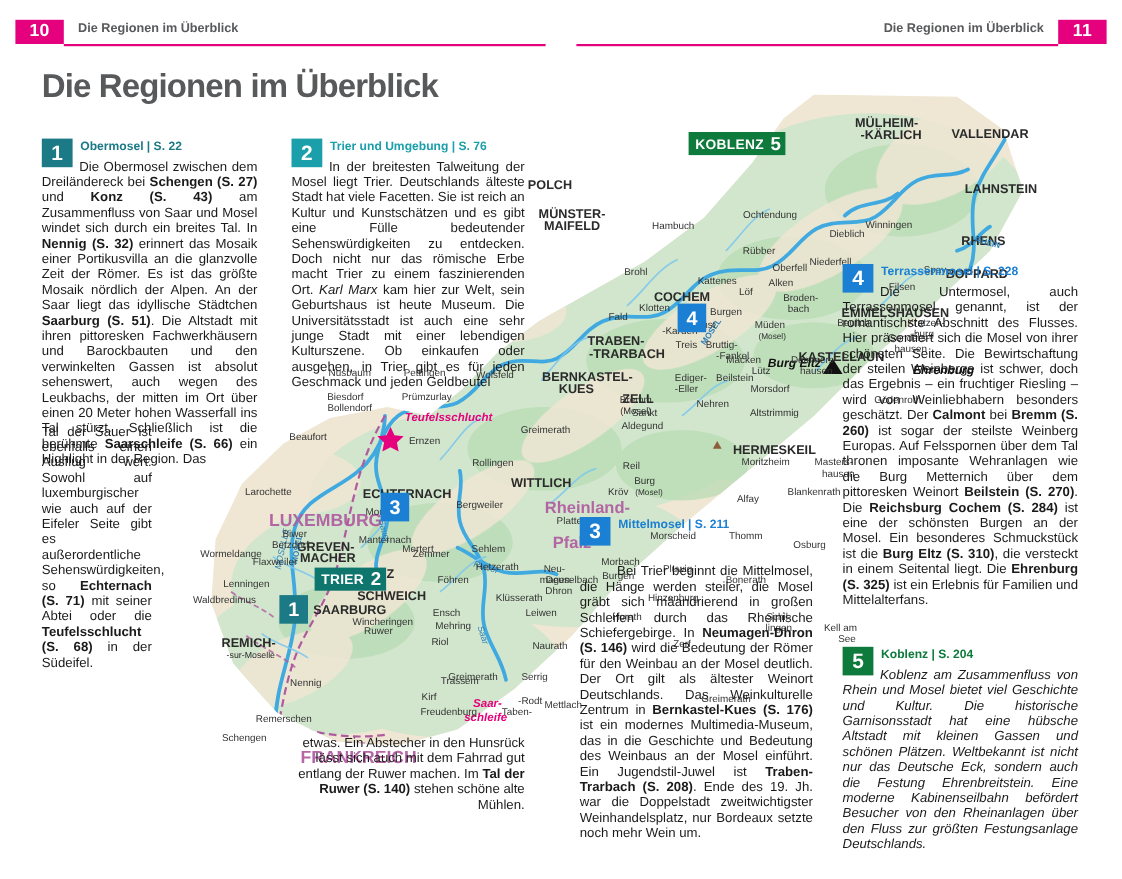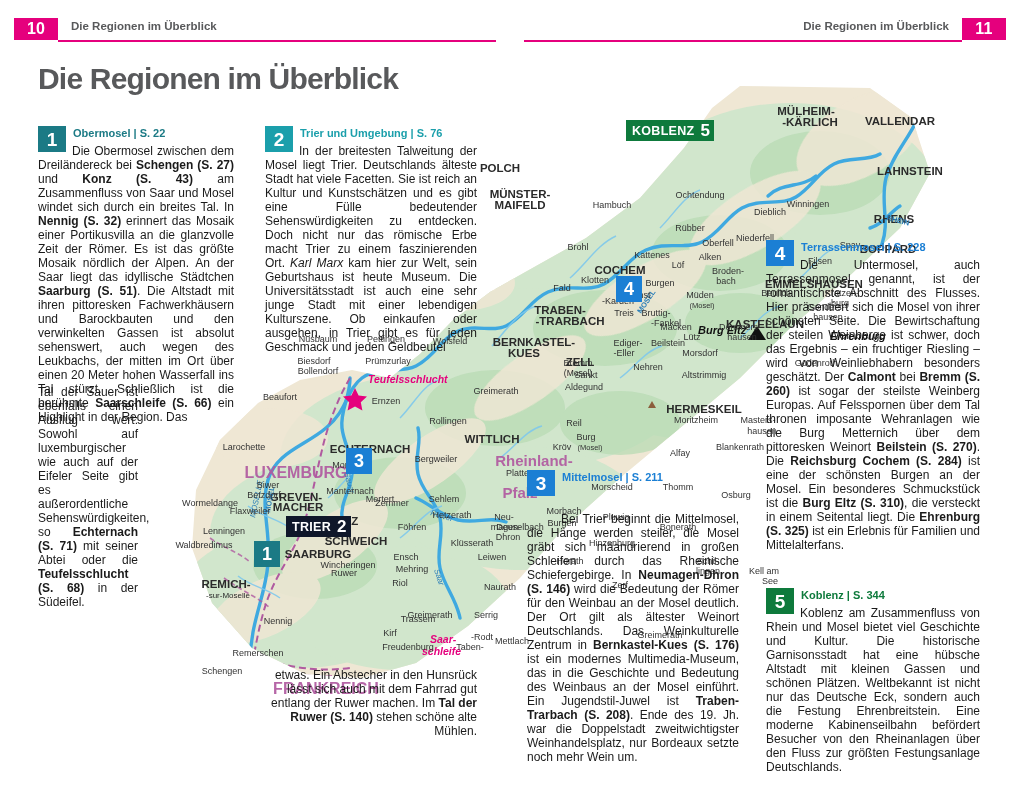--- a/index.html
+++ b/index.html
@@ -460,21 +460,21 @@
           <text x="728" y="242">hausen</text>
         </g>
       </g>
     </svg>
 
     <div class="chip" style="left:526px; top:42px; background:#0E7A3C;">
       <span>KOBLENZ</span>
       <span class="chipnum">5</span>
     </div>
 
-    <div class="chip" style="left:186px; top:438px; background:#0f172a;justify-content:space-between;">
+    <div class="chip" style="left:186px; top:438px; background:#0f766e;justify-content:space-between;">
       <span>TRIER</span>
       <span class="chipnum">2</span>
     </div>
 
     <div class="mapbadge" style="left:154px; top:463px; background:#1B7A85;">1</div>
     <div class="mapbadge" style="left:246px; top:370px; background:#1B7FD4;">3</div>
     <div class="mapbadge" style="left:516px; top:198px; background:#1B7FD4;">4</div>
   </div>
 
   <div class="reg-badge" style="left:38px; top:126px; background:#1B7A85;">1</div>
@@ -507,19 +507,19 @@
   </div>
 
   <div class="reg-badge" style="left:766px; top:240px; background:#1B7FD4;">4</div>
   <div class="reg-head" style="left:801px; top:241px; color:#1B7FD4;">Terrassenmosel | S. 228</div>
 
   <div class="col" style="left:766px; top:258px; width:214px;">
     <span class="indent"></span><span>Die Untermosel, auch Terrassenmosel genannt, ist der romantischste Abschnitt des Flusses. Hier präsentiert sich die Mosel von ihrer schönsten Seite. Die Bewirtschaftung der steilen Weinberge ist schwer, doch das Ergebnis – ein fruchtiger Riesling – wird von Weinliebhabern besonders geschätzt. Der <b>Calmont</b> bei <b>Bremm (S. 260)</b> ist sogar der steilste Weinberg Europas. Auf Felsspornen über dem Tal thronen imposante Wehranlagen wie die Burg Metternich über dem pittoresken Weinort <b>Beilstein (S. 270)</b>. Die <b>Reichsburg</b> <b>Cochem (S. 284)</b> ist eine der schönsten Burgen an der Mosel. Ein besonderes Schmuckstück ist die <b>Burg Eltz (S. 310)</b>, die versteckt in einem Seitental liegt. Die <b>Ehrenburg (S. 325)</b> ist ein Erlebnis für Familien und Mittelalterfans.</span>
   </div>
 
   <div class="reg-badge" style="left:766px; top:588px; background:#0E7A3C;">5</div>
-  <div class="reg-head" style="left:801px; top:589px; color:#0E7A3C;">Koblenz | S. 344</div>
-
-  <div class="col" style="left:766px; top:606px; width:214px;">
+  <div class="reg-head" style="left:801px; top:589px; color:#0E7A3C;">Koblenz | S. 204</div>
+
+  <div class="col" style="left:766px; top:606px; width:214px;font-style:italic;">
     <span class="indent"></span><span>Koblenz am Zusammenfluss von Rhein und Mosel bietet viel Geschichte und Kultur. Die historische Garnisonsstadt hat eine hübsche Altstadt mit kleinen Gassen und schönen Plätzen. Weltbekannt ist nicht nur das Deutsche Eck, sondern auch die Festung Ehrenbreitstein. Eine moderne Kabinenseilbahn befördert Besucher von den Rheinanlagen über den Fluss zur größten Festungsanlage Deutschlands.</span>
   </div>
 
 </div>
 
 </body></html>

